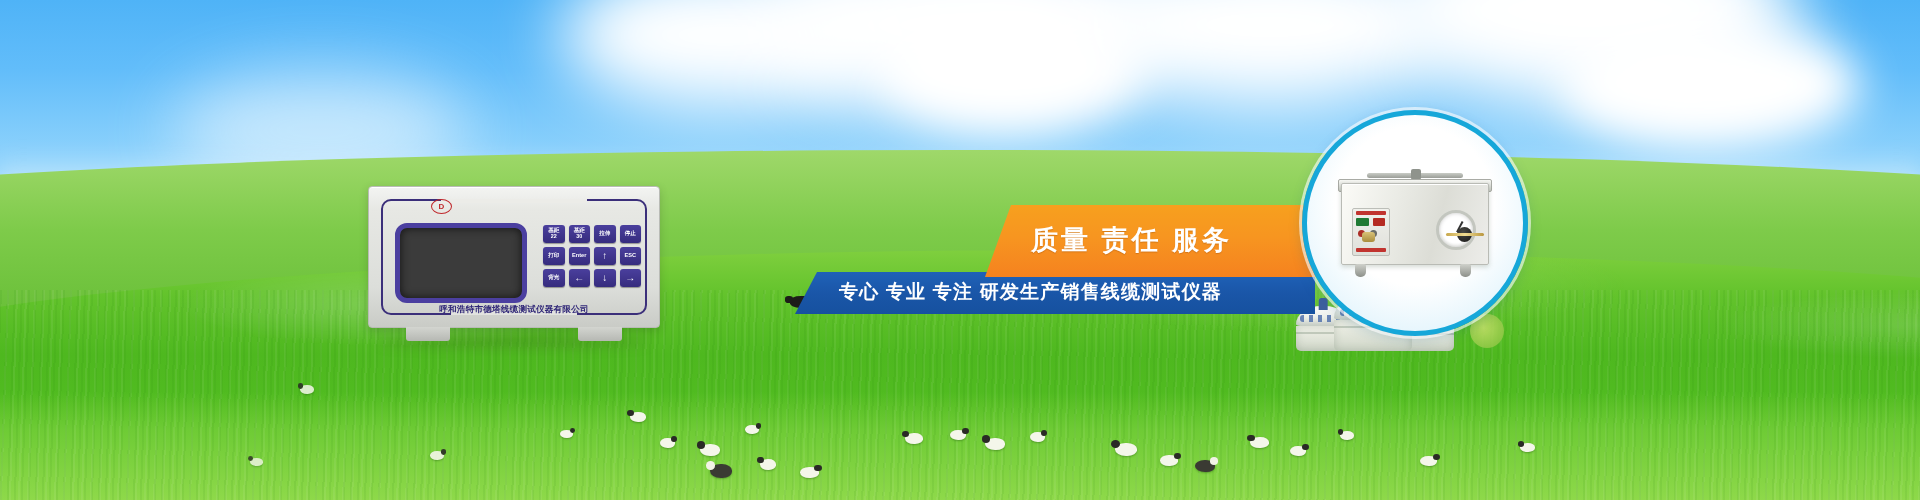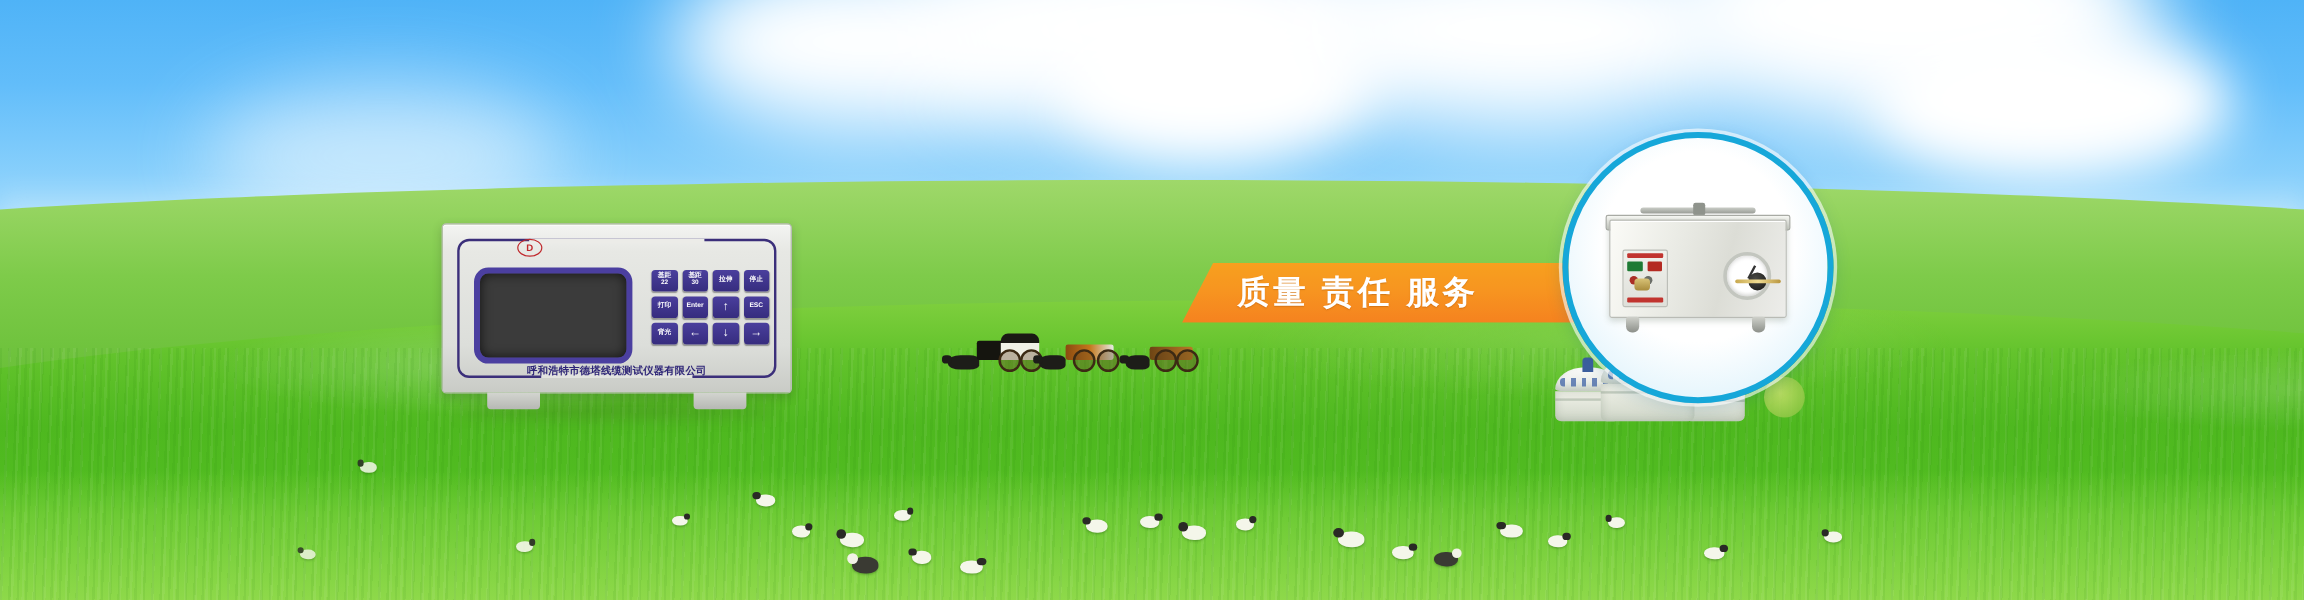--- a/index.html
+++ b/index.html
@@ -153,21 +153,21 @@
     background:linear-gradient(to bottom,#d3d5d0,#b6b8b3);border-radius:0 0 3px 3px;
   }
   .inst-foot.r{left:auto;right:38px;}
   .inst-shadow{
     position:absolute;left:10px;right:10px;bottom:-20px;height:12px;
     background:rgba(40,70,20,.22);filter:blur(6px);border-radius:50%;
   }
 
   
   .ribbon-orange{
-    position:absolute;left:985px;top:219px;width:330px;height:50px;
+    position:absolute;left:985px;top:205px;width:330px;height:72px;
     background:linear-gradient(to bottom,#f7a01e 0%,#f79520 45%,#f5821f 100%);
     clip-path:polygon(26px 0,100% 0,100% 100%,0 100%);
     box-shadow:0 2px 4px rgba(0,0,0,.18);
   }
   .ribbon-orange .txt{
     position:absolute;left:46px;top:50%;transform:translateY(-52%);
     color:#ffffff;font-size:27px;font-weight:bold;letter-spacing:3px;white-space:nowrap;
     text-shadow:0 1px 1px rgba(150,70,0,.35);
   }
   .ribbon-blue{
@@ -399,20 +399,23 @@
           <span>→</span>
         </div>
       </div>
 
       <div class="inst-company">呼和浩特市德塔线缆测试仪器有限公司</div>
     </div>
     <div class="inst-foot"></div>
     <div class="inst-foot r"></div>
   </div>
 
+  <div class="ribbon-blue">
+    <div class="txt">专心   专业   专注   研发生产销售线缆测试仪器</div>
+  </div>
 
   <div class="ribbon-orange">
     <div class="txt">质量  责任  服务</div>
   </div>
 
   <div class="circle-wrap">
     <div class="chamber">
       <div class="handlebar"></div>
       <div class="lidplate"></div>
       <div class="box">

